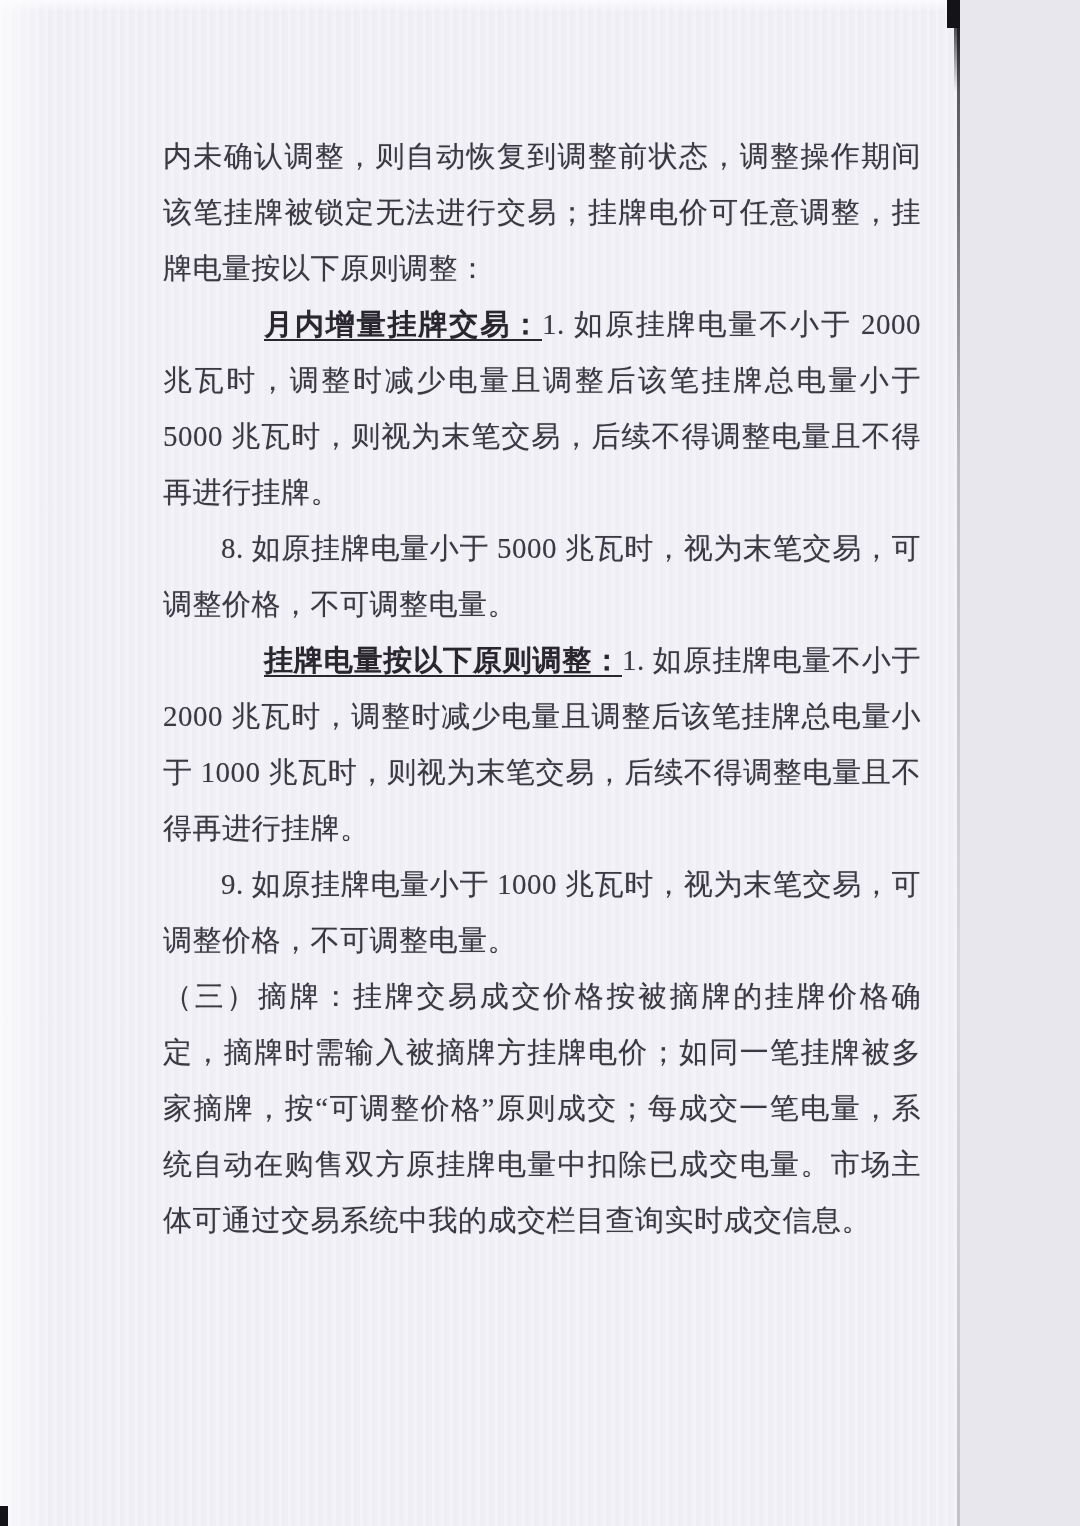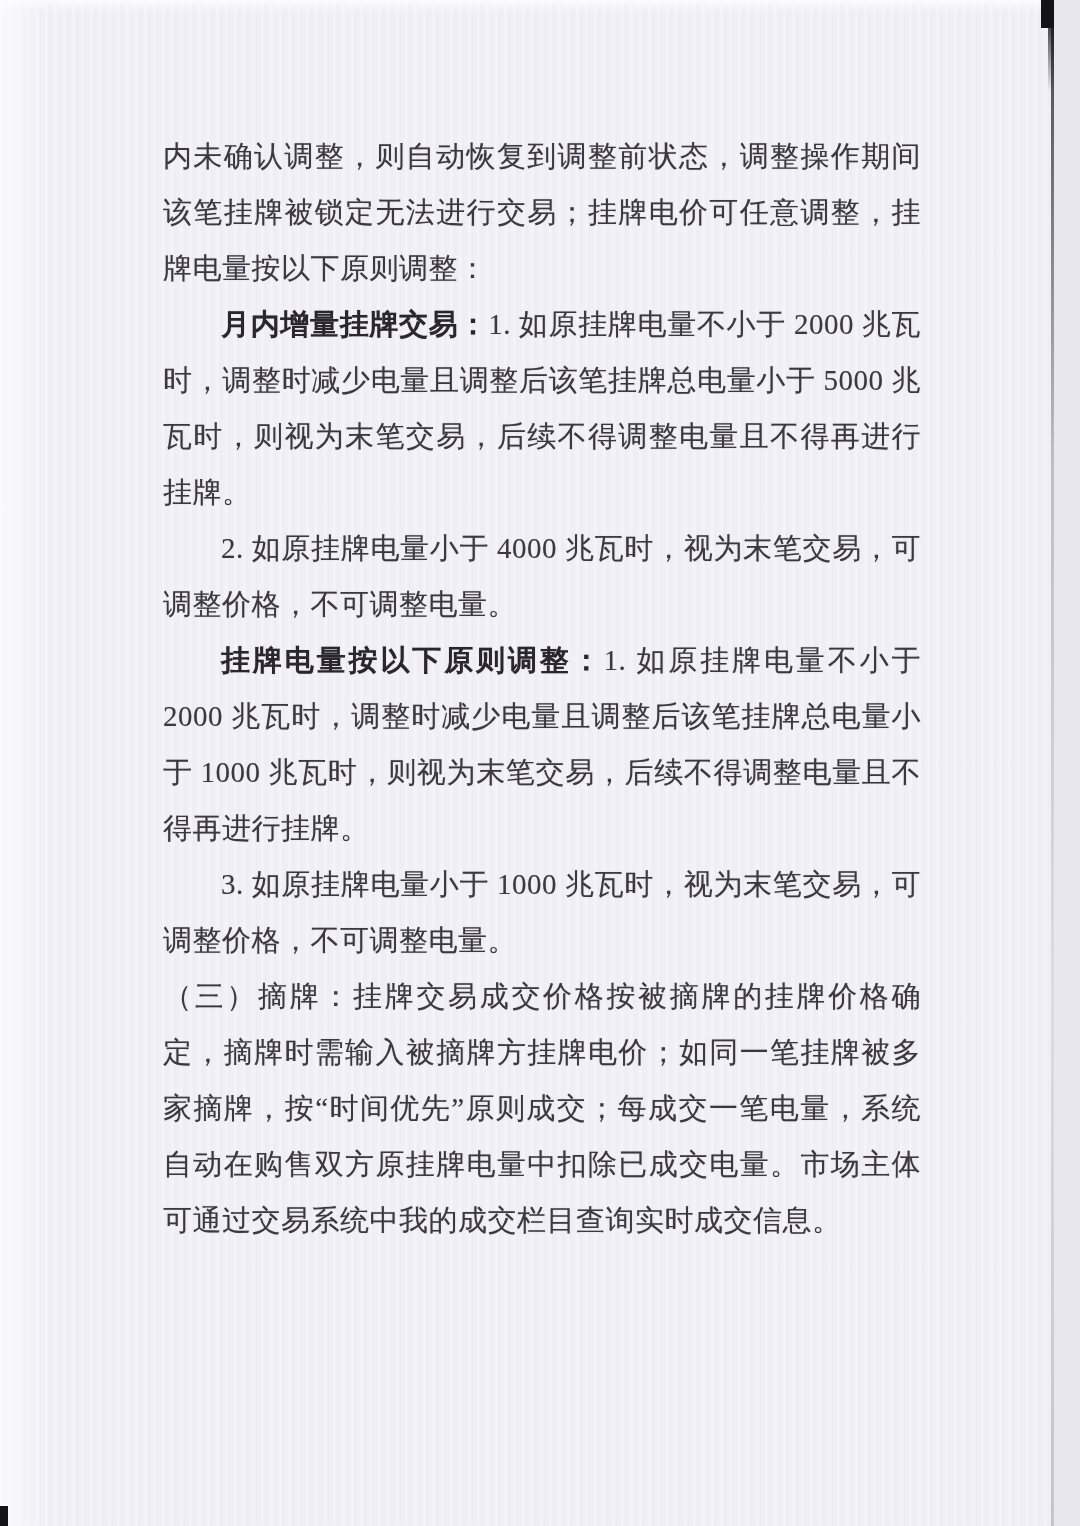--- a/index.html
+++ b/index.html
@@ -10,21 +10,21 @@
   }
   *{box-sizing:border-box;}
   html,body{margin:0;padding:0;}
   body{
     width:1080px;height:1526px;
     font-family:"Liberation Serif","DejaVu Serif",serif;
     background:#e8e7ee;
   }
   .page{
     position:relative;
-    width:1054px;height:1526px;
+    width:960px;height:1526px;
     background:var(--page-bg);
     overflow:hidden;
   }
   
   .page::before{
     content:"";
     position:absolute;inset:0;
     background:repeating-linear-gradient(90deg,
       rgba(255,255,255,0.20) 0px, rgba(255,255,255,0.20) 2px,
       rgba(0,0,0,0.012) 4px, rgba(255,255,255,0.0) 9px);
@@ -69,36 +69,38 @@
     text-align:justify;
     text-justify:inter-character;
     letter-spacing:0.5px;
     text-shadow:0 0 1px rgba(70,66,80,0.35);
   }
   .text-block p{margin:0;}
   .para.indent{text-indent:58px;}
   .bold-underline{
     font-weight:bold;
     color:var(--heading-color);
+    text-decoration:underline;
     text-underline-offset:5px;
     text-decoration-thickness:2px;
+    margin-left:43px;
   }
 </style>
 </head>
 <body>
 
 <div class="page">
   <div class="artifact-top-band"></div>
   <div class="artifact-left-band"></div>
   <div class="artifact-right-line"></div>
   <div class="artifact-top-right"></div>
   <div class="artifact-top-right-fade"></div>
   <div class="artifact-bottom-left"></div>
 
   <div class="text-block">
       <p class="para"><span>内未确认调整，则自动恢复到调整前状态，调整操作期间该笔挂牌被锁定无法进行交易；挂牌电价可任意调整，挂牌电量按以下原则调整：</span></p>
       <p class="para indent"><span class="bold-underline">月内增量挂牌交易：</span><span>1. 如原挂牌电量不小于 2000 兆瓦时，调整时减少电量且调整后该笔挂牌总电量小于 5000 兆瓦时，则视为末笔交易，后续不得调整电量且不得再进行挂牌。</span></p>
-      <p class="para indent"><span>2. 如原挂牌电量小于 4000 兆瓦时，视为末笔交易，可调整价格，不可调整电量。</span></p>
+      <p class="para indent"><span>8. 如原挂牌电量小于 5000 兆瓦时，视为末笔交易，可调整价格，不可调整电量。</span></p>
       <p class="para indent"><span class="bold-underline">挂牌电量按以下原则调整：</span><span>1. 如原挂牌电量不小于 2000 兆瓦时，调整时减少电量且调整后该笔挂牌总电量小于 1000 兆瓦时，则视为末笔交易，后续不得调整电量且不得再进行挂牌。</span></p>
-      <p class="para indent"><span>3. 如原挂牌电量小于 1000 兆瓦时，视为末笔交易，可调整价格，不可调整电量。</span></p>
-      <p class="para"><span>（三）摘牌：挂牌交易成交价格按被摘牌的挂牌价格确定，摘牌时需输入被摘牌方挂牌电价；如同一笔挂牌被多家摘牌，按“时间优先”原则成交；每成交一笔电量，系统自动在购售双方原挂牌电量中扣除已成交电量。市场主体可通过交易系统中我的成交栏目查询实时成交信息。</span></p>
+      <p class="para indent"><span>9. 如原挂牌电量小于 1000 兆瓦时，视为末笔交易，可调整价格，不可调整电量。</span></p>
+      <p class="para"><span>（三）摘牌：挂牌交易成交价格按被摘牌的挂牌价格确定，摘牌时需输入被摘牌方挂牌电价；如同一笔挂牌被多家摘牌，按“可调整价格”原则成交；每成交一笔电量，系统自动在购售双方原挂牌电量中扣除已成交电量。市场主体可通过交易系统中我的成交栏目查询实时成交信息。</span></p>
     </div>
 </div>
 
 </body></html>

